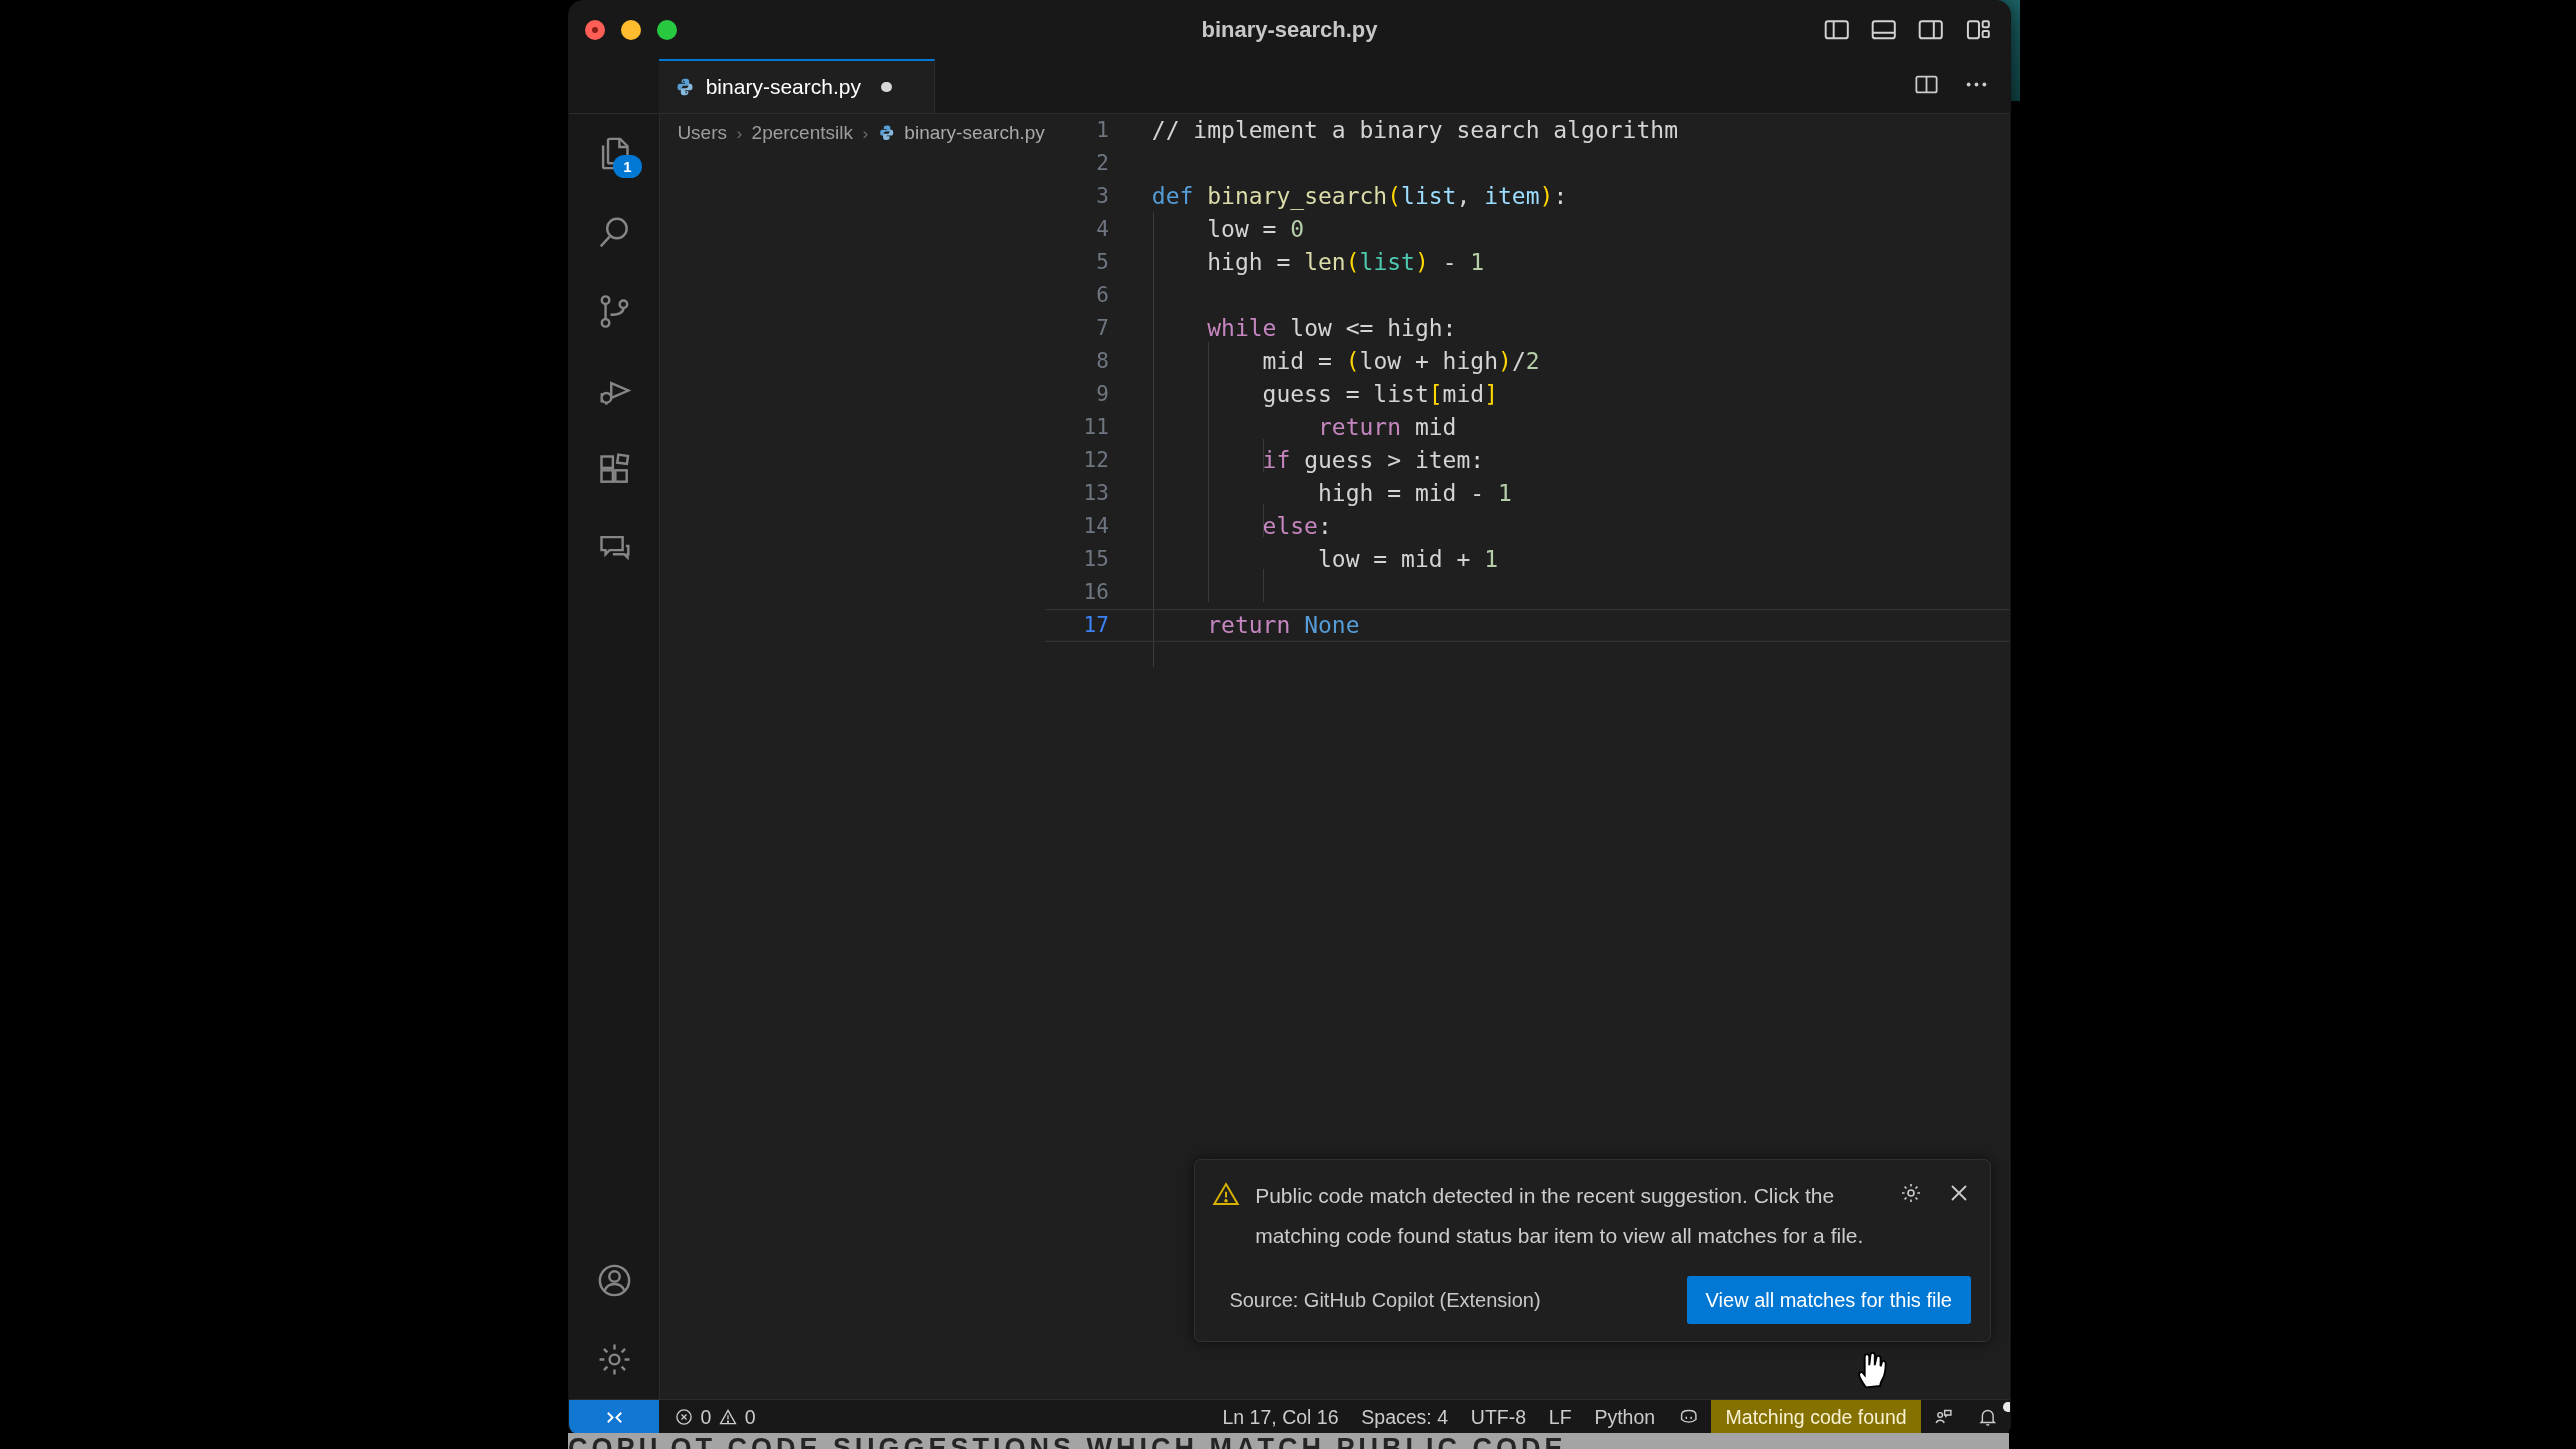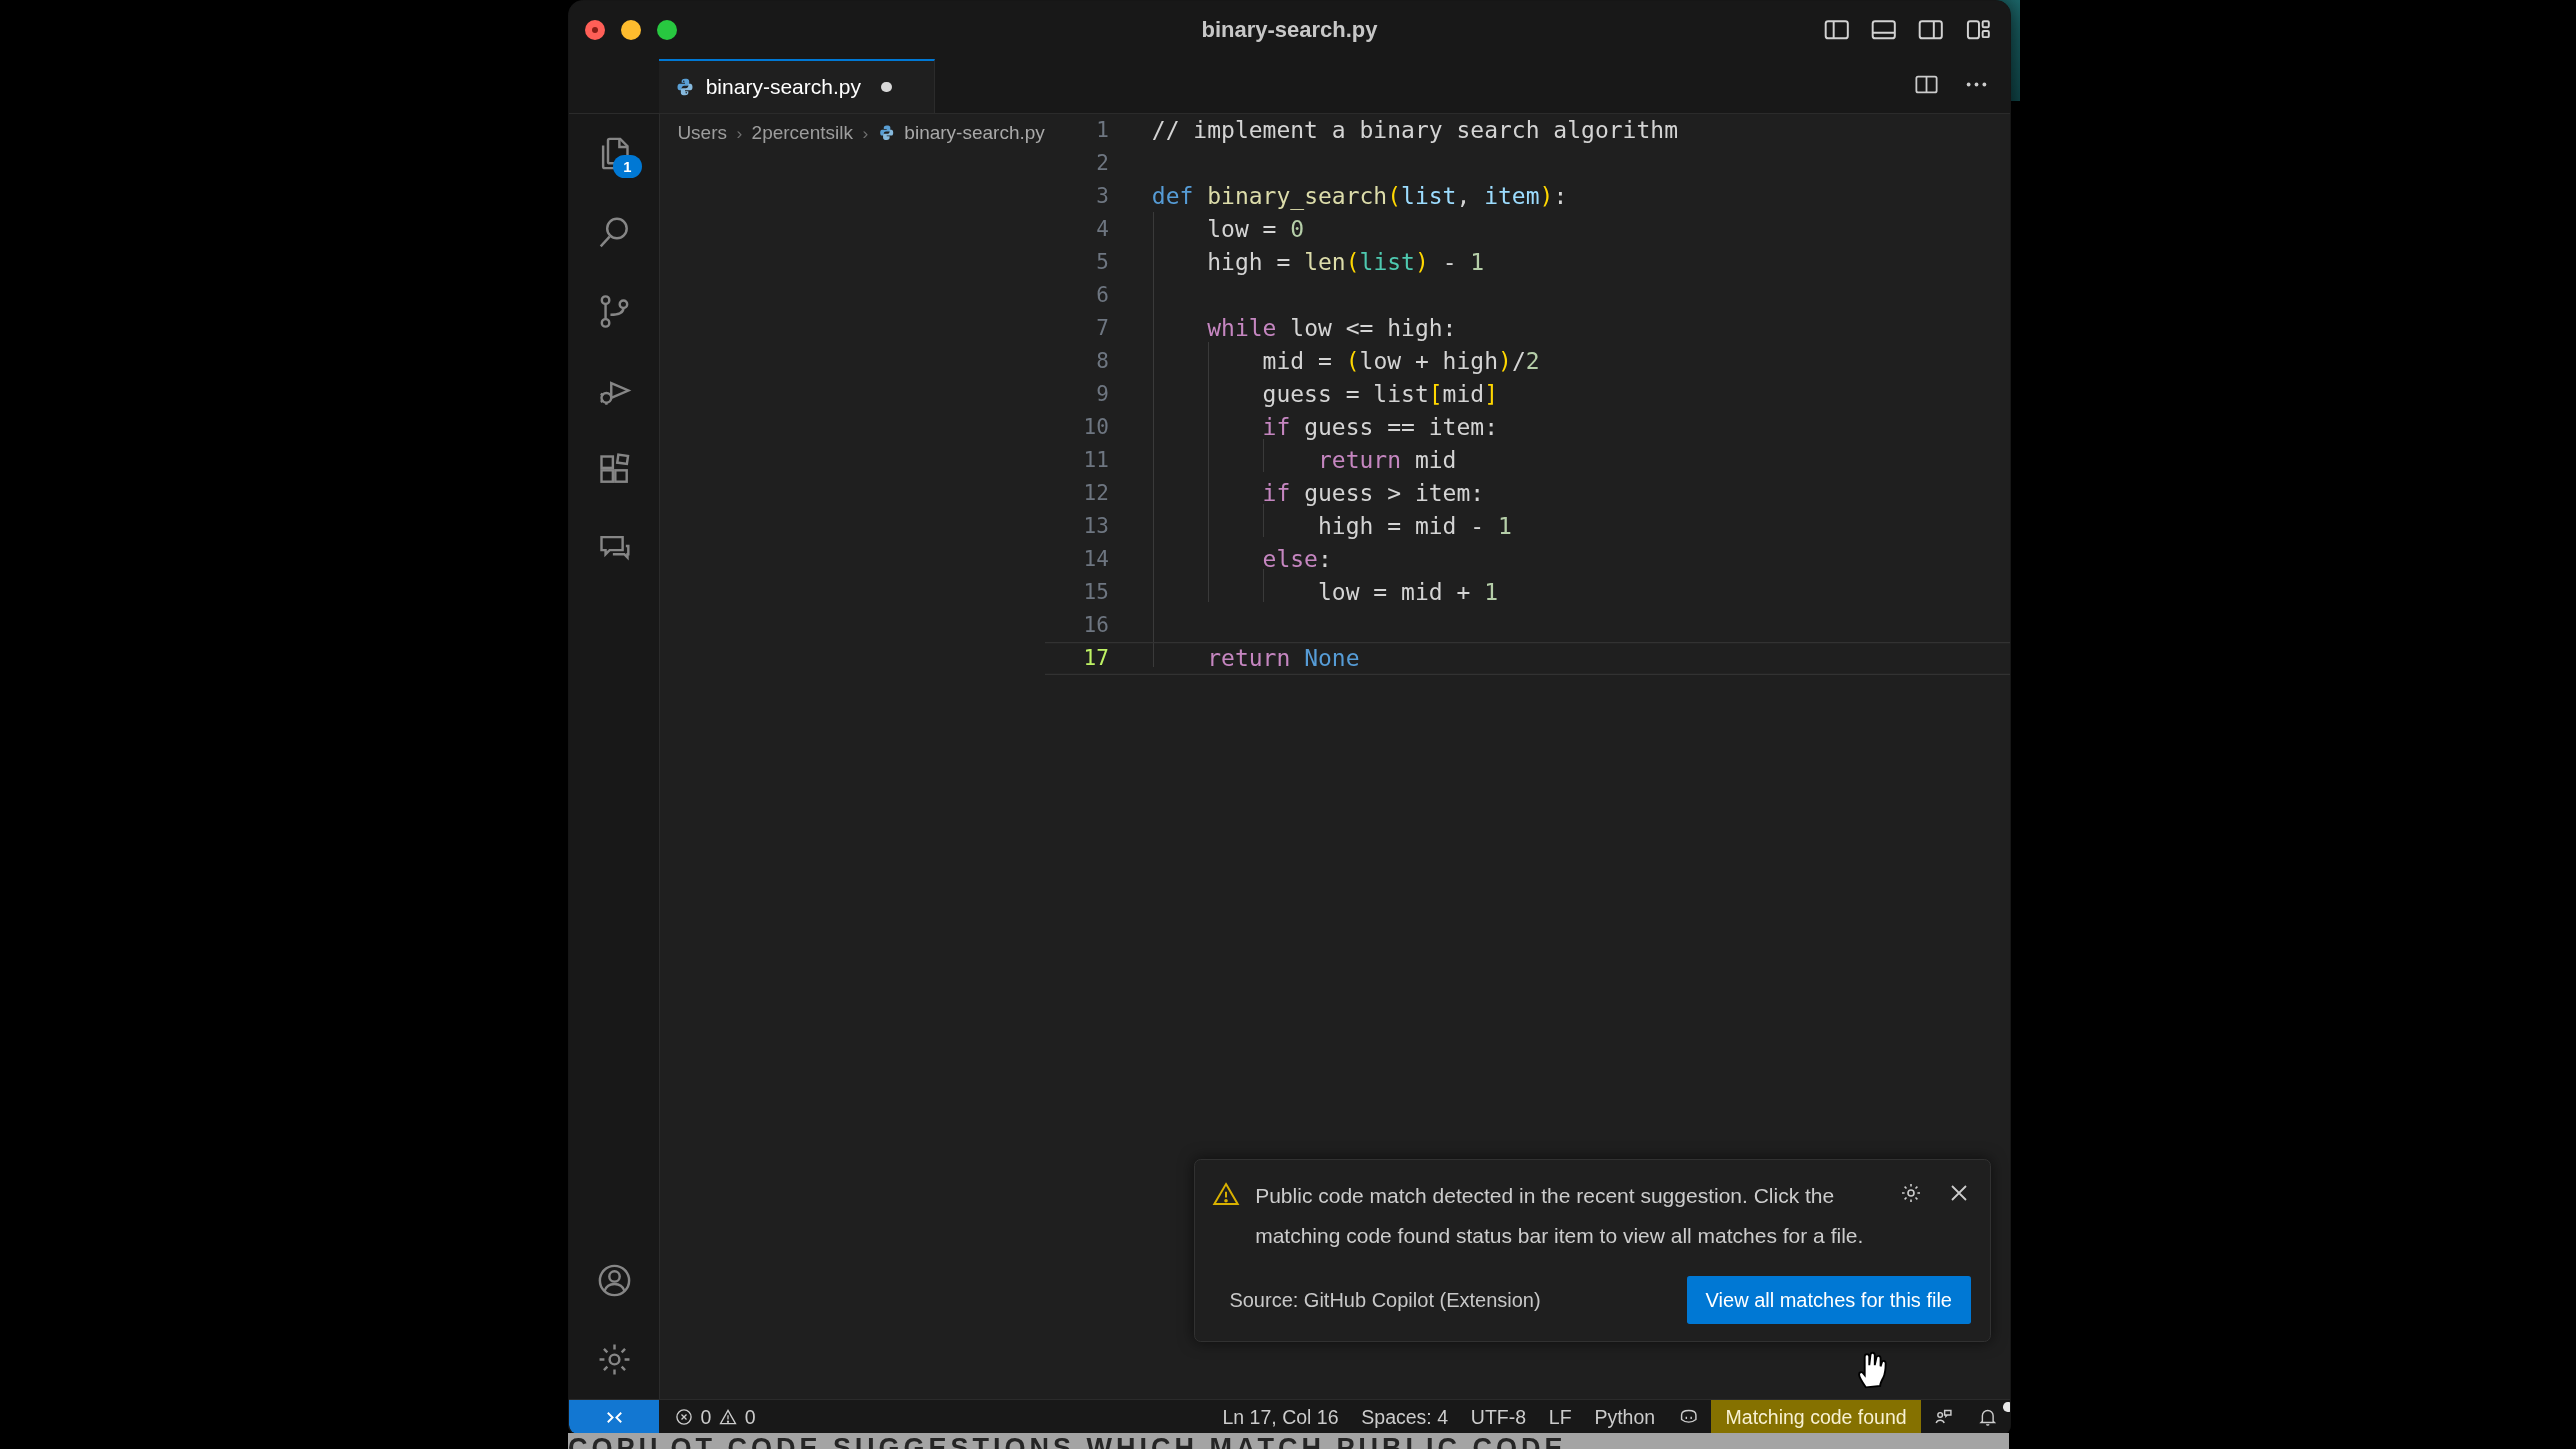--- a/index.html
+++ b/index.html
@@ -49,21 +49,21 @@
   .editor-col{flex:1;display:flex;flex-direction:row;min-width:0;background:#1f1f1f;}
   .breadcrumb{height:38px;display:flex;align-items:center;gap:9.4px;padding-left:17.4px;color:#9d9d9d;font-size:19px;flex:0 0 auto;}
   .bc-sep{color:#6f6f6f;font-size:17.4px;}
   .bc-file{color:#a9a9a9;}
 
   .editor{position:relative;flex:1;overflow:hidden;font-family:"DejaVu Sans Mono",monospace;}
   .guide{position:absolute;width:1.3px;background:#3a3a3a;z-index:1;}
   .code-line{position:relative;height:33px;line-height:33px;padding-left:107px;white-space:pre;font-size:23px;z-index:2;}
   .code-line .ln{position:absolute;left:0;top:0;width:64px;text-align:right;color:#6e7681;font-size:21px;}
   .code-line.current{box-shadow:inset 0 1.3px 0 #323232, inset 0 -1.3px 0 #323232;}
-  .code-line.current .ln{color:#bef264;}
+  .code-line.current .ln{color:#3b82f6;}
 
   .minimap{position:absolute;left:1171px;top:5.4px;width:154px;z-index:3;opacity:.95;}
   .mm-line{height:4px;line-height:4px;font-size:3.7px;white-space:pre;}
   .ruler-sep{position:absolute;left:1326px;top:0;bottom:0;width:0.7px;background:#2a2a2a;z-index:1;}
   .ruler-cursor{position:absolute;left:1328px;top:420px;width:21.5px;height:2.7px;background:#aeafad;z-index:4;}
 
   
   .statusbar{height:34px;background:#181818;border-top:0.7px solid #2b2b2b;display:flex;align-items:center;
     color:#cccccc;font-size:19.5px;flex:0 0 auto;position:relative;}
   .remote-chip{width:90px;height:34px;background:#1277d2;border-radius:0 0 0 9.4px;display:flex;align-items:center;justify-content:center;color:#fff;}
@@ -241,21 +241,20 @@
           <div id="code-lines">
               <div class="code-line"><span class="ln">1</span><span><span style="color: rgb(212, 212, 212);">// implement a binary search algorithm</span></span></div>
               <div class="code-line"><span class="ln">2</span><span></span></div>
               <div class="code-line"><span class="ln">3</span><span><span style="color: rgb(86, 156, 214);">def</span><span style="color: rgb(212, 212, 212);"> </span><span style="color: rgb(220, 220, 170);">binary_search</span><span style="color: rgb(255, 215, 0);">(</span><span style="color: rgb(156, 220, 254);">list</span><span style="color: rgb(212, 212, 212);">, </span><span style="color: rgb(156, 220, 254);">item</span><span style="color: rgb(255, 215, 0);">)</span><span style="color: rgb(212, 212, 212);">:</span></span></div>
               <div class="code-line"><span class="ln">4</span><span><span style="color: rgb(212, 212, 212);">    low = </span><span style="color: rgb(181, 206, 168);">0</span></span></div>
               <div class="code-line"><span class="ln">5</span><span><span style="color: rgb(212, 212, 212);">    high = </span><span style="color: rgb(220, 220, 170);">len</span><span style="color: rgb(255, 215, 0);">(</span><span style="color: rgb(78, 201, 176);">list</span><span style="color: rgb(255, 215, 0);">)</span><span style="color: rgb(212, 212, 212);"> - </span><span style="color: rgb(181, 206, 168);">1</span></span></div>
               <div class="code-line"><span class="ln">6</span><span></span></div>
               <div class="code-line"><span class="ln">7</span><span><span style="color: rgb(212, 212, 212);">    </span><span style="color: rgb(197, 134, 192);">while</span><span style="color: rgb(212, 212, 212);"> low &lt;= high:</span></span></div>
               <div class="code-line"><span class="ln">8</span><span><span style="color: rgb(212, 212, 212);">        mid = </span><span style="color: rgb(255, 215, 0);">(</span><span style="color: rgb(212, 212, 212);">low + high</span><span style="color: rgb(255, 215, 0);">)</span><span style="color: rgb(212, 212, 212);">/</span><span style="color: rgb(181, 206, 168);">2</span></span></div>
               <div class="code-line"><span class="ln">9</span><span><span style="color: rgb(212, 212, 212);">        guess = list</span><span style="color: rgb(255, 215, 0);">[</span><span style="color: rgb(212, 212, 212);">mid</span><span style="color: rgb(255, 215, 0);">]</span></span></div>
-              <div class="code-line"><span class="ln">10</span><span><span style="color: rgb(212, 212, 212);">        </span><span style="color: rgb(197, 134, 192);">if</span><span style="color: rgb(212, 212, 212);"> guess == item:</span></span></div>
               <div class="code-line"><span class="ln">11</span><span><span style="color: rgb(212, 212, 212);">            </span><span style="color: rgb(197, 134, 192);">return</span><span style="color: rgb(212, 212, 212);"> mid</span></span></div>
               <div class="code-line"><span class="ln">12</span><span><span style="color: rgb(212, 212, 212);">        </span><span style="color: rgb(197, 134, 192);">if</span><span style="color: rgb(212, 212, 212);"> guess &gt; item:</span></span></div>
               <div class="code-line"><span class="ln">13</span><span><span style="color: rgb(212, 212, 212);">            high = mid - </span><span style="color: rgb(181, 206, 168);">1</span></span></div>
               <div class="code-line"><span class="ln">14</span><span><span style="color: rgb(212, 212, 212);">        </span><span style="color: rgb(197, 134, 192);">else</span><span style="color: rgb(212, 212, 212);">:</span></span></div>
               <div class="code-line"><span class="ln">15</span><span><span style="color: rgb(212, 212, 212);">            low = mid + </span><span style="color: rgb(181, 206, 168);">1</span></span></div>
               <div class="code-line"><span class="ln">16</span><span></span></div>
               <div class="code-line current"><span class="ln">17</span><span><span style="color: rgb(212, 212, 212);">    </span><span style="color: rgb(197, 134, 192);">return</span><span style="color: rgb(212, 212, 212);"> </span><span style="color: rgb(86, 156, 214);">None</span></span></div>
             </div>
           <div class="minimap" id="minimap-lines">
               <div class="mm-line"><span style="color: rgb(212, 212, 212);">// implement a binary search algorithm</span></div>

